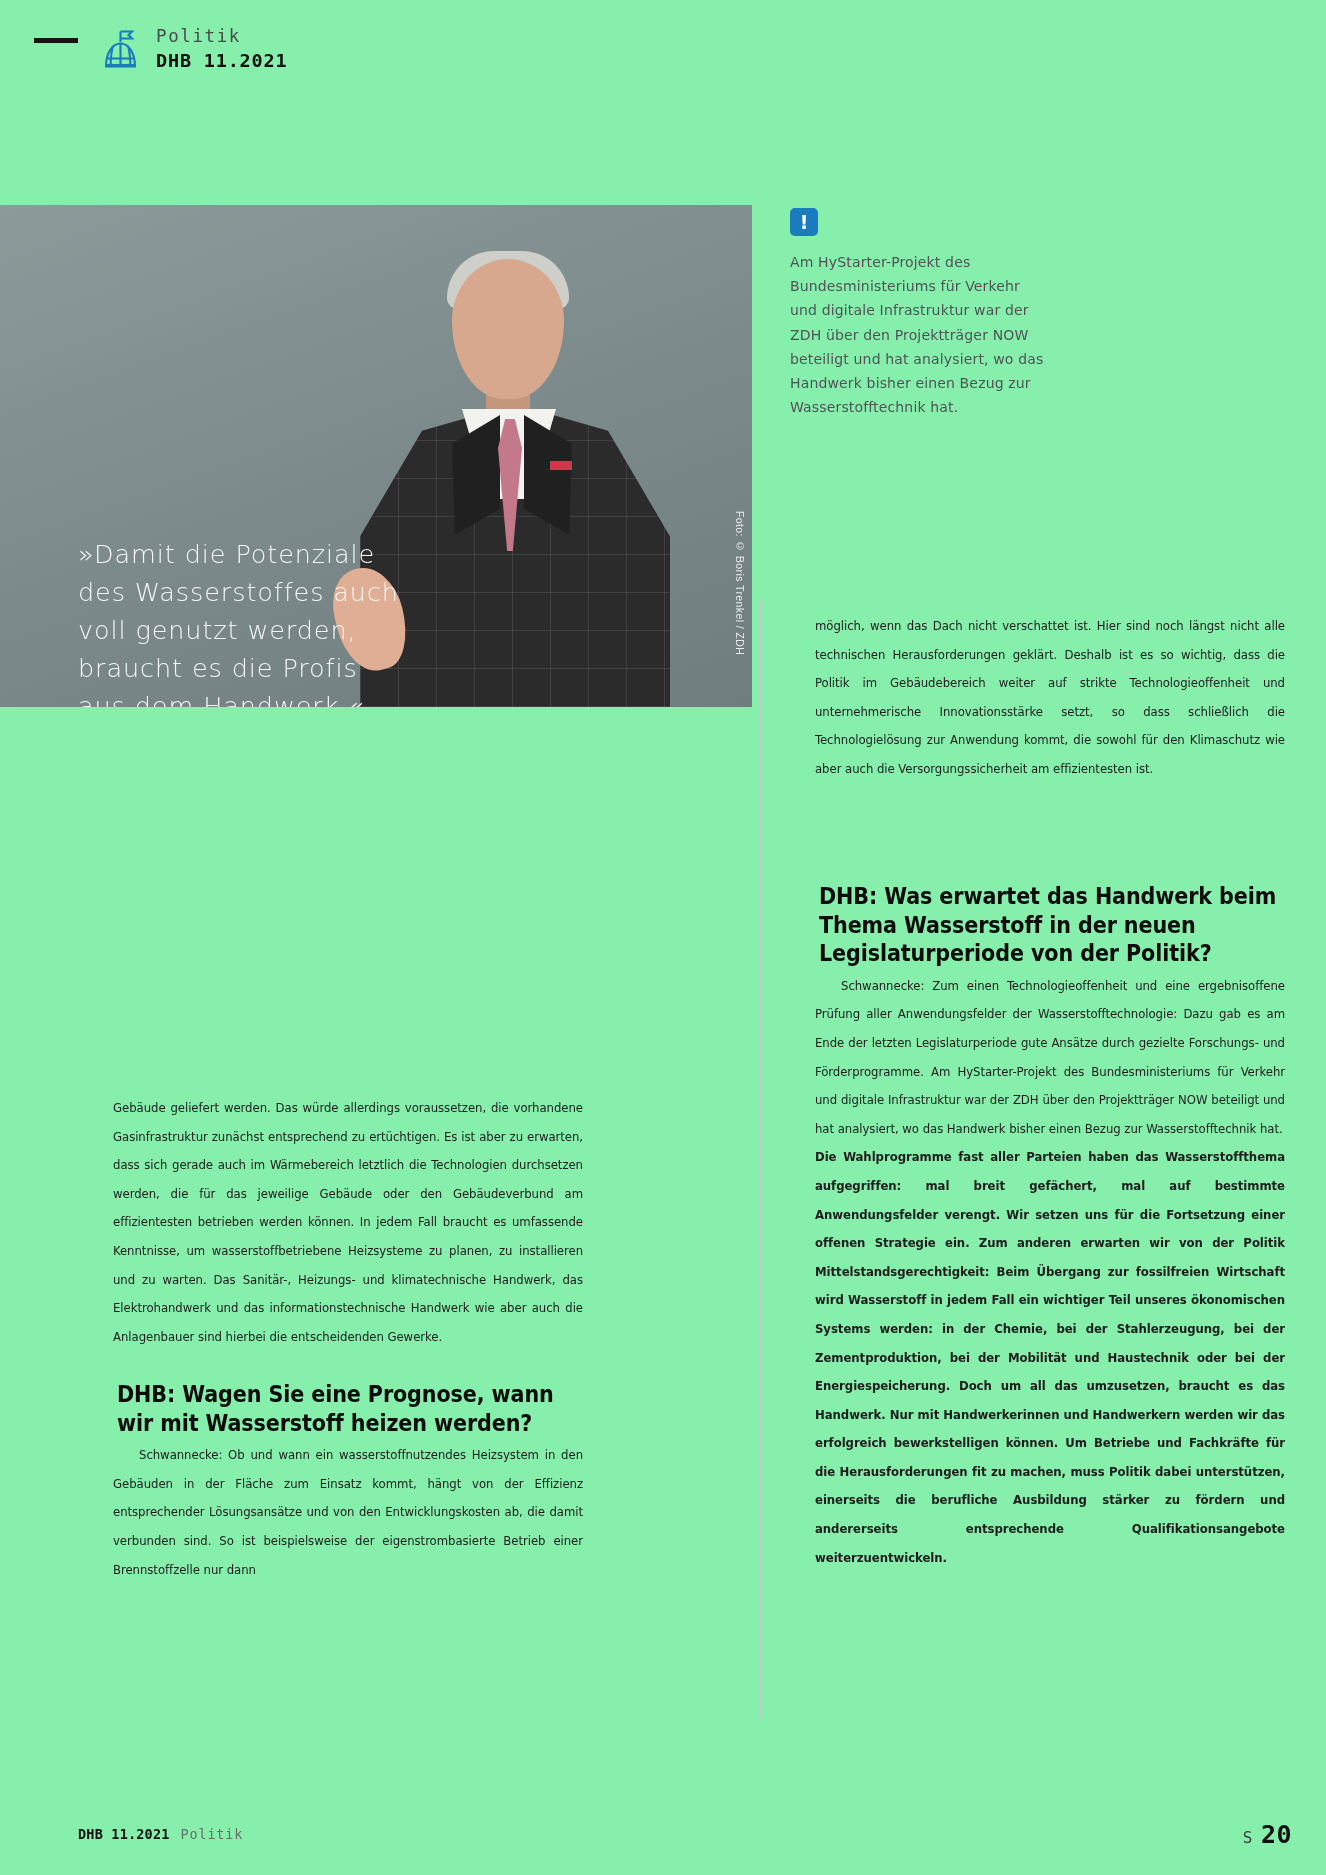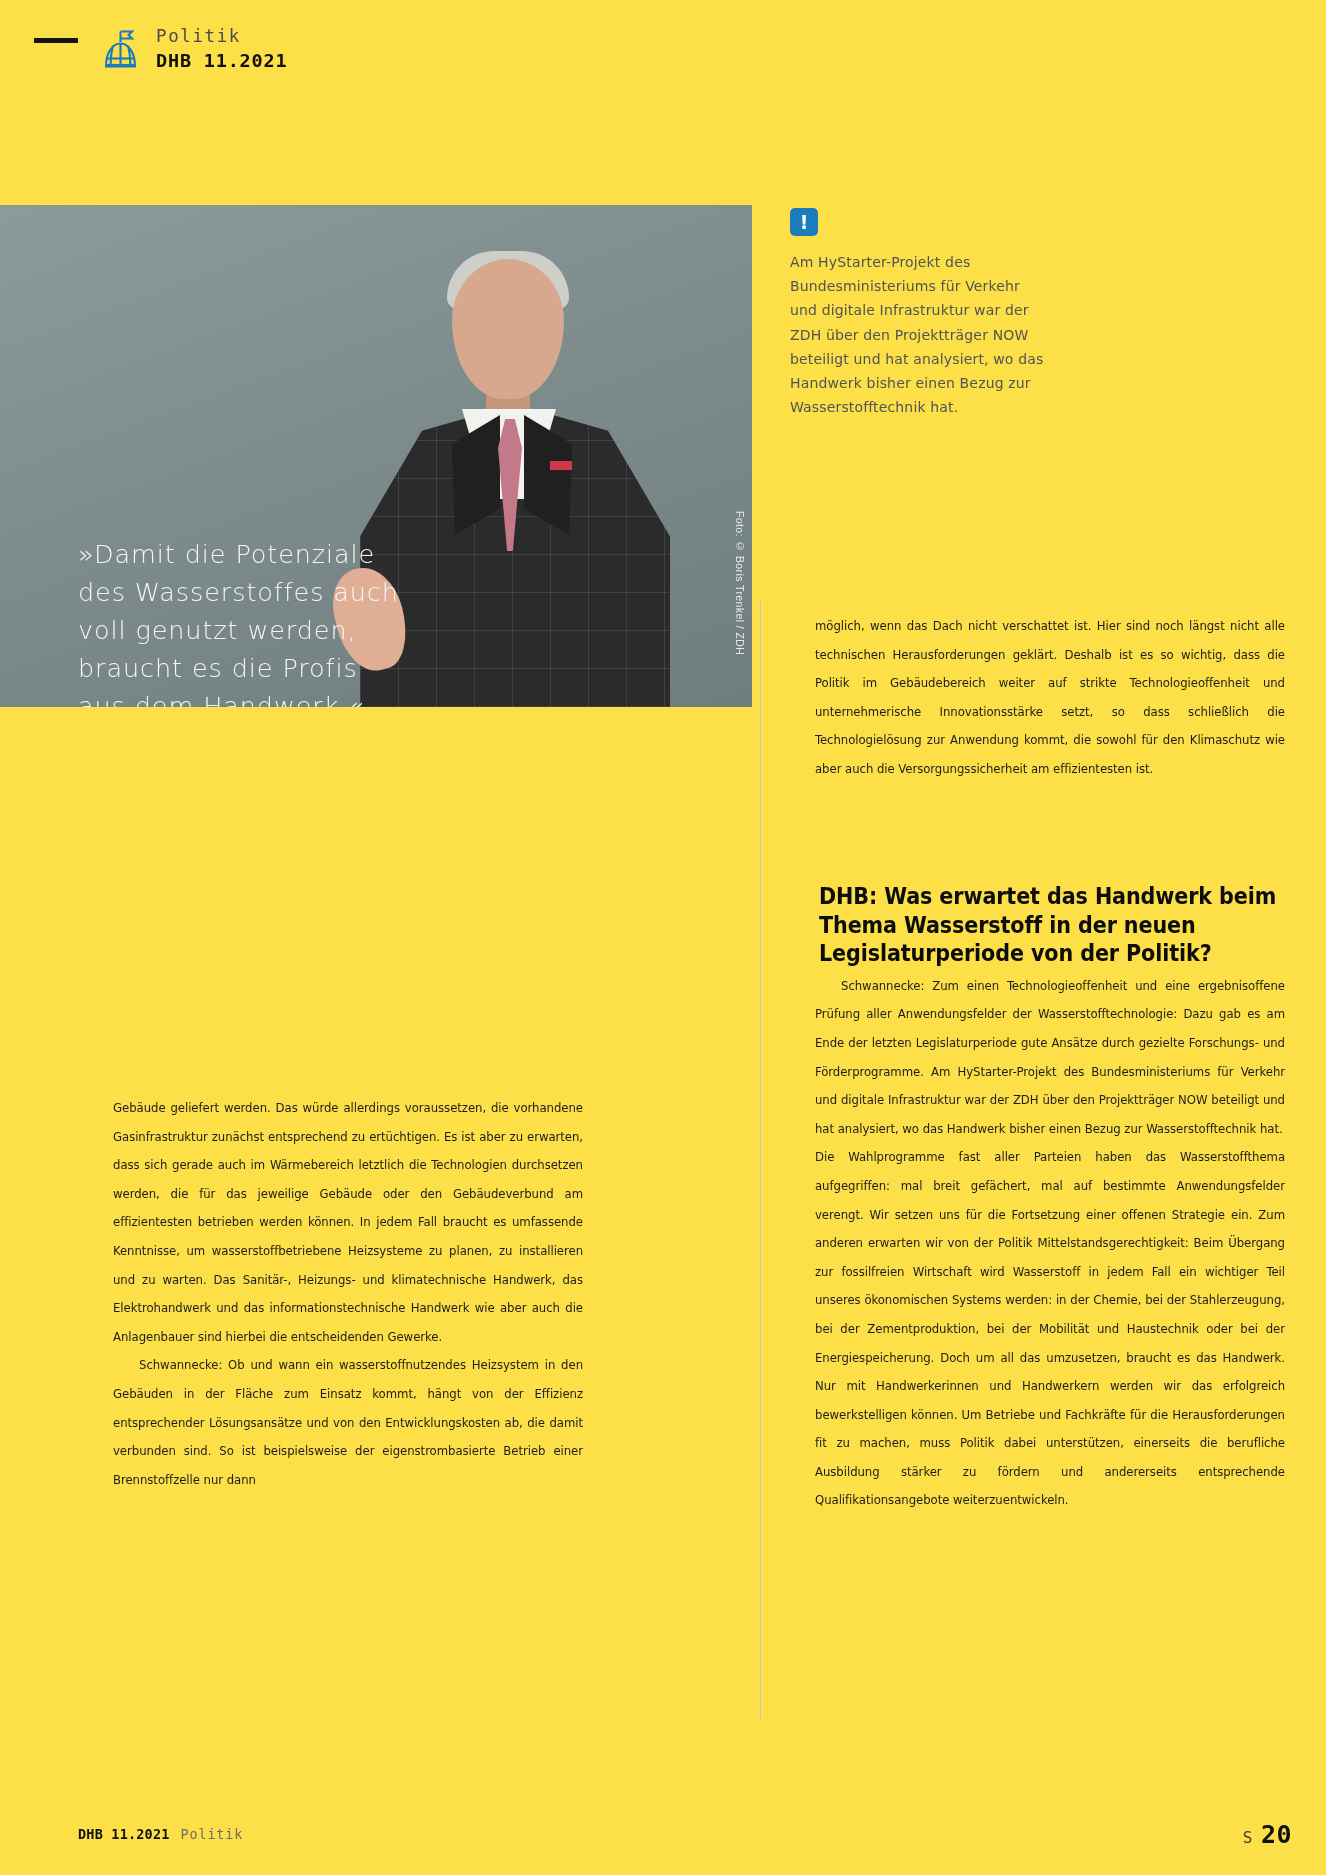--- a/index.html
+++ b/index.html
@@ -8,21 +8,21 @@
     background: #ffffff;
   }
   body {
     font-family: "Liberation Sans", sans-serif;
     color: #1a1a1a;
   }
   .page {
     position: relative;
     width: 1326px;
     height: 1875px;
-    background: #fde047;
+    background: #86efac;
     overflow: hidden;
   }
 
   
   .corner-rule {
     position: absolute;
     left: 34px;
     top: 38px;
     width: 44px;
     height: 5px;
@@ -284,20 +284,21 @@
     letter-spacing: -0.05px;
   }
   p.body + p.body {
     margin-top: 0;
   }
   p.body.indent {
     text-indent: 26px;
   }
   p.body.spaced {
     margin-top: 28.6px;
+    font-weight: bold;
   }
   h2.qhead {
     margin: 4px;
     font-size: 23px;
     line-height: 28.6px;
     font-weight: bold;
     color: #0d0d0d;
     letter-spacing: -0.1px;
   }
   h2.qhead.gap {
@@ -408,20 +409,21 @@
   </div>
 
   <div class="col col-right-b">
     <h2 class="qhead">DHB: Was erwartet das Handwerk beim Thema Wasserstoff in der neuen Legislaturperiode von der Politik?</h2>
     <p class="body indent">Schwannecke: Zum einen Technologieoffenheit und eine ergebnisoffene Prüfung aller Anwendungsfelder der Wasserstofftechnologie: Dazu gab es am Ende der letzten Legislaturperiode gute Ansätze durch gezielte Forschungs- und Förderprogramme. Am HyStarter-Projekt des Bundesministeriums für Verkehr und digitale Infrastruktur war der ZDH über den Projektträger NOW beteiligt und hat analysiert, wo das Handwerk bisher einen Bezug zur Wasserstofftechnik hat.</p>
     <p class="body spaced">Die Wahlprogramme fast aller Parteien haben das Wasserstoffthema aufgegriffen: mal breit gefächert, mal auf bestimmte Anwendungsfelder verengt. Wir setzen uns für die Fortsetzung einer offenen Strategie ein. Zum anderen erwarten wir von der Politik Mittelstandsgerechtigkeit: Beim Übergang zur fossilfreien Wirtschaft wird Wasserstoff in jedem Fall ein wichtiger Teil unseres ökonomischen Systems werden: in der Chemie, bei der Stahlerzeugung, bei der Zementproduktion, bei der Mobilität und Haustechnik oder bei der Energiespeicherung. Doch um all das umzusetzen, braucht es das Handwerk. Nur mit Handwerkerinnen und Handwerkern werden wir das erfolgreich bewerkstelligen können. Um Betriebe und Fachkräfte für die Herausforderungen fit zu machen, muss Politik dabei unterstützen, einerseits die berufliche Ausbildung stärker zu fördern und andererseits entsprechende Qualifikationsangebote weiterzuentwickeln.</p>
   </div>
 
   <div class="col col-left">
     <p class="body">Gebäude geliefert werden. Das würde allerdings voraussetzen, die vorhandene Gasinfrastruktur zunächst entsprechend zu ertüchtigen. Es ist aber zu erwarten, dass sich gerade auch im Wärmebereich letztlich die Technologien durchsetzen werden, die für das jeweilige Gebäude oder den Gebäudeverbund am effizientesten betrieben werden können. In jedem Fall braucht es umfassende Kenntnisse, um wasserstoffbetriebene Heizsysteme zu planen, zu installieren und zu warten. Das Sanitär-, Heizungs- und klimatechnische Handwerk, das Elektrohandwerk und das informationstechnische Handwerk wie aber auch die Anlagenbauer sind hierbei die entscheidenden Gewerke.</p>
+    <h2 class="qhead gap">DHB:  Wagen Sie eine Prognose, wann wir mit Wasserstoff heizen werden?</h2>
     <p class="body indent">Schwannecke: Ob und wann ein wasserstoffnutzendes Heizsystem in den Gebäuden in der Fläche zum Einsatz kommt, hängt von der Effizienz entsprechender Lösungsansätze und von den Entwicklungskosten ab, die damit verbunden sind. So ist beispielsweise der eigenstrombasierte Betrieb einer Brennstoffzelle nur dann</p>
   </div>
 
   <div class="footer-left">
     <span class="footer-issue">DHB 11.2021</span>
     <span class="footer-section">Politik</span>
   </div>
 
   <div class="footer-right">
     <span class="footer-s">S</span>

